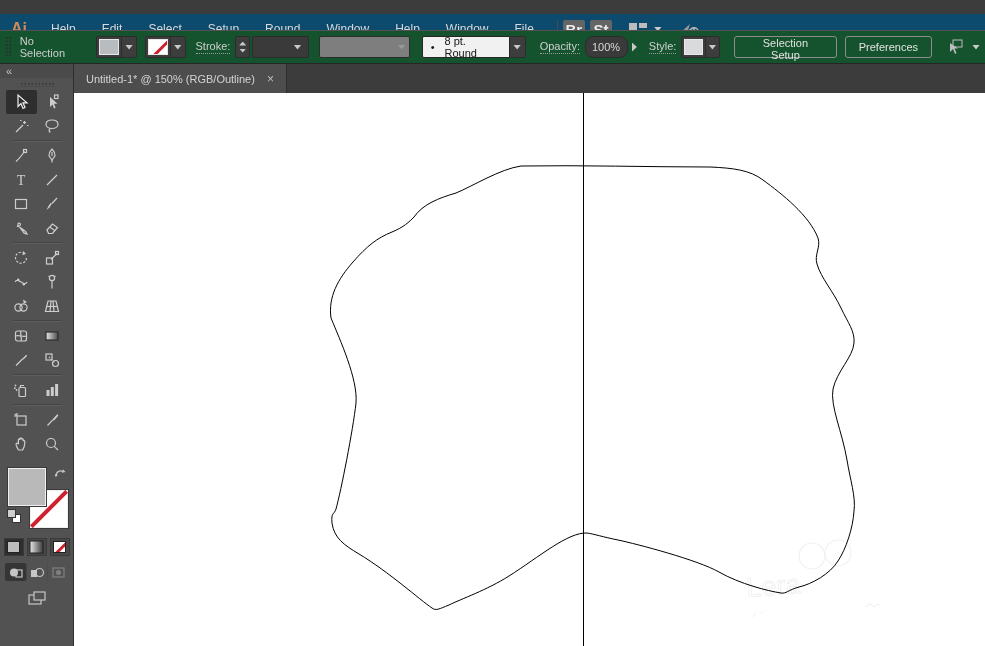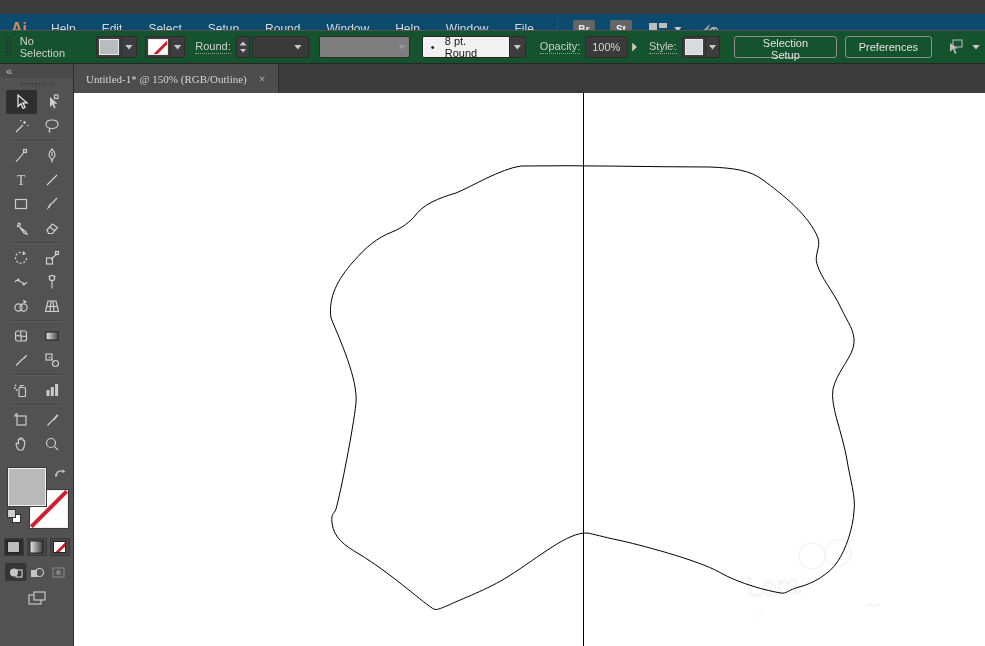--- a/index.html
+++ b/index.html
@@ -8,22 +8,22 @@
     position:relative; width:985px; height:646px; overflow:hidden;
     background:#3c3c3c; font-family:"Liberation Sans", sans-serif;
     color:#d6d6d6; font-size:12px; user-select:none;
   }
   
   .menu-bar { position:absolute; top:14px; left:0; right:0; height:30px;
     background:#0c4a6e; display:flex; align-items:center; }
   .ai-logo { width:38px; text-align:center; font-weight:bold; font-size:16px; color:#cf8a56; }
   .menu-item { padding:0 13px; line-height:30px; color:#d8d8d8; cursor:default; }
   .mb-sep { width:1px; height:18px; background:#4c4c4c; margin-left:10px; }
-  .appbtn { width:22px; height:19px; margin-left:15px; background:#656565; color:#ededed;
-    font-size:10px; font-weight:bold; display:flex; align-items:center; justify-content:center;
+  .appbtn { width:22px; height:19px; margin-left:5px; background:#656565; color:#ededed;
+    font-size:15px; font-weight:bold; display:flex; align-items:center; justify-content:center;
     border-radius:2px; }
   .ws-wrap { display:flex; align-items:center; margin-left:16px; gap:6px; }
   
   .control-bar { position:absolute; top:30px; left:0; right:0; height:34px;
     background:#14532d; border-top:1px solid #525252; border-bottom:1px solid #262626;
     display:flex; align-items:center; padding:0 5px; font-size:11px; color:#cfcfcf; }
   .grip-v { width:7px; height:22px; margin-right:8px;
     background-image:radial-gradient(#2d2d2d 1px, transparent 1.1px);
     background-size:3.5px 3.5px; }
   .dotlabel { border-bottom:1px dotted #9c9c9c; padding-bottom:1px; margin:0 5px 0 10px; }
@@ -45,21 +45,21 @@
     border:1px solid #2c2c2c; border-radius:2px; display:flex; align-items:center;
     justify-content:flex-end; padding-right:3px; }
   .brushdef { display:flex; height:22px; margin-left:12px; }
   .brushdef .val { width:88px; background:#f1f1f1; color:#161616; border:1px solid #262626;
     display:flex; align-items:center; padding:0 8px; gap:10px; border-radius:2px 0 0 2px; }
   .brushdef .chbox { width:16px; background:#3d3d3d; border:1px solid #2c2c2c; border-left:none;
     display:flex; align-items:center; justify-content:center; border-radius:0 2px 2px 0; }
   .ctl-btn { height:22px; border:1px solid #8d8d8d; border-radius:3px; background:transparent;
     color:#e2e2e2; font-size:11px; padding:0 13px; margin-left:8px; font-family:inherit; }
   
-  .tab-strip { position:absolute; top:64px; left:74px; right:0; height:29px; background:#3c3c3c;font-family:Liberation Serif, serif; }
+  .tab-strip { position:absolute; top:64px; left:74px; right:0; height:29px; background:#3c3c3c; }
   .tab { position:absolute; left:0; top:0; height:29px; background:#4d4d4d;
     display:flex; align-items:center; padding:0 12px; gap:12px; font-size:11px; color:#d4d4d4;
     border-right:1px solid #2e2e2e; }
   .tab-close { color:#bdbdbd; font-size:12px; line-height:1; }
   
   .dock { position:absolute; top:64px; left:0; width:74px; bottom:0;
     background:#525252; border-right:1px solid #2e2e2e; }
   .dock-head { height:14px; display:flex; align-items:center; padding-left:6px;
     color:#c4c4c4; font-size:11px; letter-spacing:-1px; background:#4a4a4a; }
   .grip-h { width:34px; height:5px; margin:4px auto 3px;
@@ -148,21 +148,21 @@
     </div>
     <div class="combo" style="margin-left:8px;">
       <div class="sw" style="background:#fff;border:1px solid #e8e8e8;position:relative;overflow:hidden;">
         <div style="position:absolute;left:8px;top:-4px;width:3px;height:30px;background:#cf2030;transform:rotate(45deg);"></div>
       </div>
       <div class="chbox">
           <span class="chev"></span>
         </div>
     </div>
 
-    <span class="dotlabel">Round:</span>
+    <span class="dotlabel">Stroke:</span>
     <div class="stepper">
       <span class="arr-up"></span>
       <span class="arr-dn"></span>
     </div>
     <div class="darkfield" style="width:58px;margin-left:2px;justify-content:flex-end;">
       <span class="chev"></span>
     </div>
 
     <div class="brush-preview">
       <span class="chev dim"></span>
@@ -172,21 +172,21 @@
       <div class="val">
         <span>•</span>
         <span>8 pt. Round</span>
       </div>
       <div class="chbox">
           <span class="chev"></span>
         </div>
     </div>
 
     <span class="dotlabel" style="margin-left:14px;">Opacity:</span>
-    <div class="darkfield" style="width:44px;">100%</div>
+    <div class="darkfield" style="width:44px;border-radius:8px;">100%</div>
     <span class="chevr" style="margin-left:4px;"></span>
 
     <span class="dotlabel" style="margin-left:12px;">Style:</span>
     <div class="combo">
       <div class="sw" style="width:19px;background:#d8dadc;border:1px solid #e8e8e8;"></div>
       <div class="chbox">
           <span class="chev"></span>
         </div>
     </div>
 

